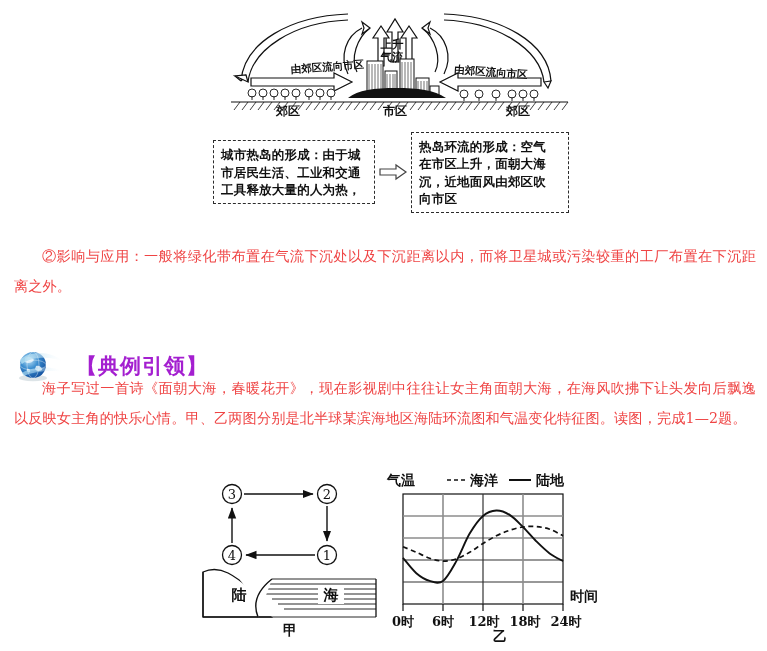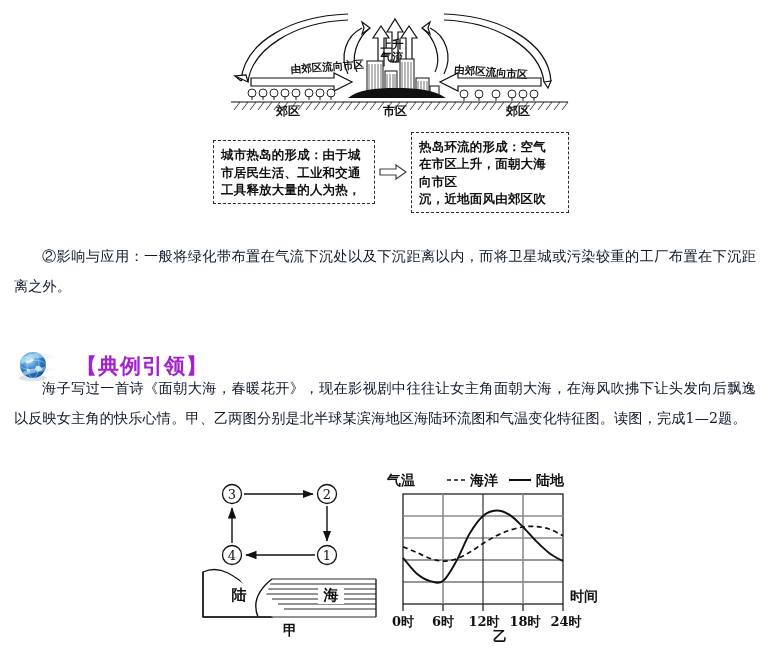--- a/index.html
+++ b/index.html
@@ -45,21 +45,21 @@
   .box-arrow {
     width: 36px; display: flex; align-items: center; justify-content: center;
   }
 
   
   .para {
     position: absolute;
     font-family: "DejaVu Serif", "Liberation Serif", serif;
     font-size: 14.2px;
     line-height: 30px;
-    color: #0f172a;
+    color: #ef4444;
     letter-spacing: 0.1px;
     text-align: justify;
   }
   .para-impact { left: 14px; top: 241px; width: 742px; text-indent: 28px; }
   .para-lead   { left: 14px; top: 373px; width: 742px; text-indent: 28px; }
 
   
   .section-head {
     position: absolute; left: 14px; top: 326px;
     display: flex; align-items: center; gap: 10px; margin-top: 20px;
@@ -256,22 +256,22 @@
       <p>工具释放大量的人为热，</p>
     </div>
     <div class="box-arrow">
       <svg width="30" height="18" viewBox="0 0 30 18">
         <path d="M2,6 L18,6 L18,2 L28,9 L18,16 L18,12 L2,12 Z" fill="#fff" stroke="#444" stroke-width="1.2"></path>
       </svg>
     </div>
     <div class="dashbox right">
       <p>热岛环流的形成：空气</p>
       <p>在市区上升，面朝大海</p>
+      <p>沉，近地面风由郊区吹</p>
       <p>向市区</p>
-      <p>沉，近地面风由郊区吹</p>
     </div>
   </div>
 
   <div class="para para-impact">②影响与应用：一般将绿化带布置在气流下沉处以及下沉距离以内，而将卫星城或污染较重的工厂布置在下沉距离之外。</div>
 
   <div class="section-head">
     <span class="globe-icon">
       <svg width="52" height="40" viewBox="0 0 52 40">
         <defs>
           <radialGradient id="globeGrad" cx="35%" cy="30%" r="75%">

